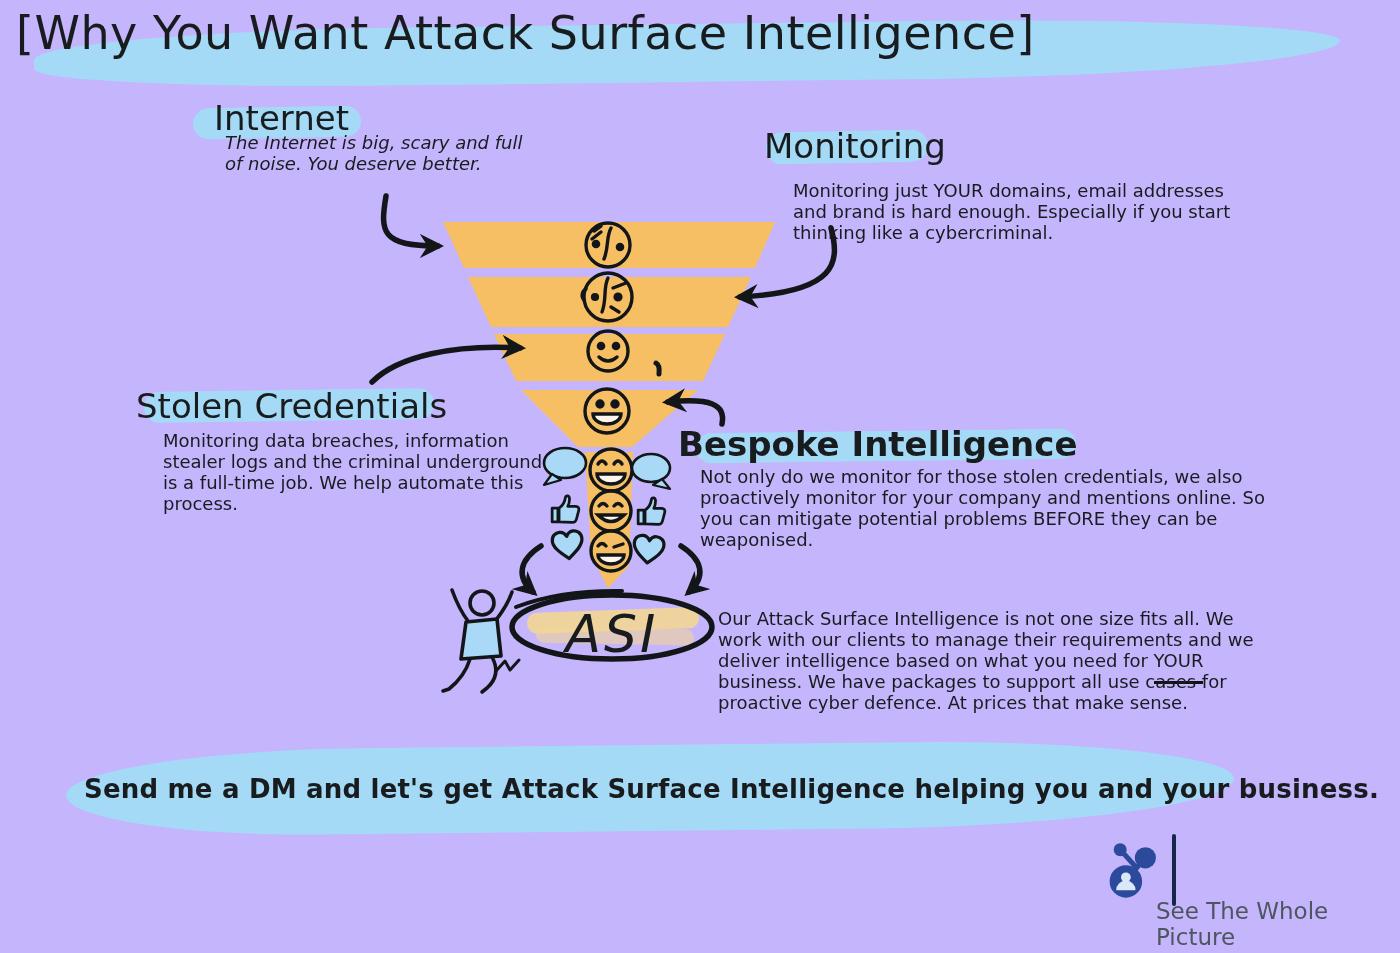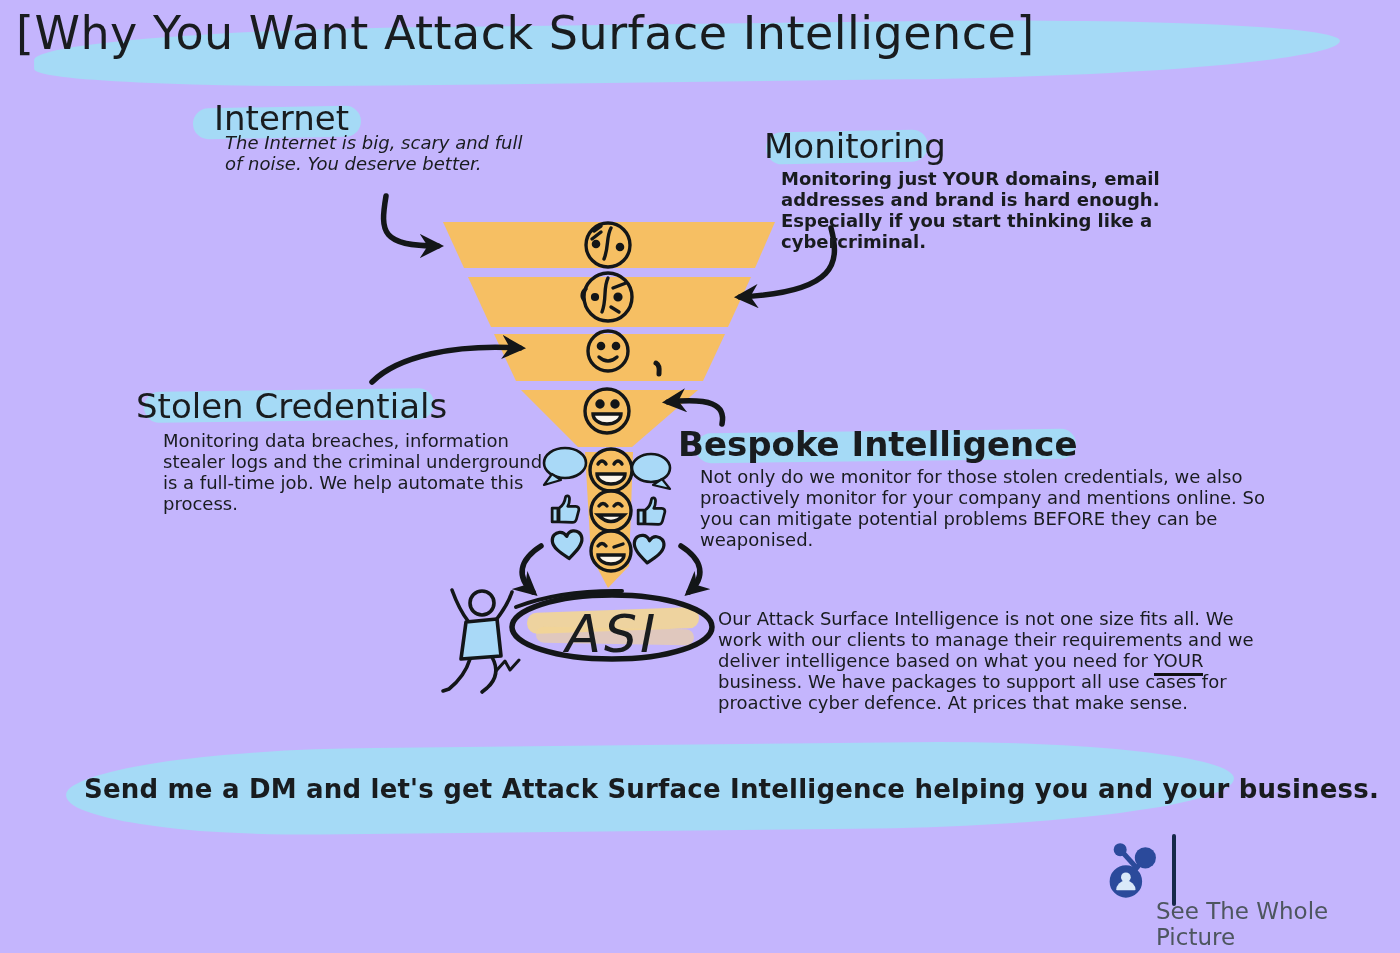--- a/index.html
+++ b/index.html
@@ -15,21 +15,21 @@
     font-size:46px;font-weight:500;letter-spacing:.5px;white-space:nowrap;
   }
   .title-hl{
     position:absolute;left:34px;top:24px;width:1306px;height:58px;
     background:#a5daf6;border-radius:48% 52% 55% 45% / 80% 70% 95% 60%;
     transform:rotate(-.7deg);
   }
   .sec-head{position:absolute;font-size:34px;font-weight:500;white-space:nowrap;}
   .sec-body{position:absolute;font-size:18px;line-height:1.17;}
   .asi-para{position:absolute;left:718px;top:590px;width:558px;font-size:18px;line-height:1.17;}
-  .asi-para .u{border-bottom:3px solid #111;padding-bottom:2px;}
+  .asi-para .u{border-bottom:3px solid #111;padding-bottom:10px;}
   .asi-label{
     position:absolute;left:552px;top:604px;width:120px;text-align:center;
     font-size:52px;font-weight:500;letter-spacing:3px;font-style:italic;
   }
   .cta-hl{
     position:absolute;left:66px;top:745px;width:1168px;height:86px;
     background:#a5daf6;border-radius:49% 51% 60% 40% / 95% 85% 100% 90%;
     transform:rotate(-.6deg);
   }
   .cta{
@@ -165,21 +165,21 @@
     </g>
   </svg>
 
   <div>
     <h2 class="sec-head" style="left: 198px; top: 98px; position: absolute; margin-left: 16px;">Internet</h2>
     <p class="sec-body" style="left: 213px; top: 120px; width: 310px; margin: 12px; position: absolute; font-style: italic;">The Internet is big, scary and full of noise. You deserve better.</p>
   </div>
 
   <div>
     <h2 class="sec-head" style="left: 764px; top: 126px; position: absolute;">Monitoring</h2>
-    <p class="sec-body" style="left: 781px; top: 168px; width: 468px; margin: 0px; position: absolute; font-weight: bold;">Monitoring just YOUR domains, email addresses and brand is hard enough. Especially if you start thinking like a cybercriminal.</p>
+    <p class="sec-body" style="left: 781px; top: 168px; width: 468px; margin: 12px; position: absolute;">Monitoring just YOUR domains, email addresses and brand is hard enough. Especially if you start thinking like a cybercriminal.</p>
   </div>
 
   <div>
     <h2 class="sec-head" style="left: 136px; top: 386px; position: absolute;">Stolen Credentials</h2>
     <p class="sec-body" style="left: 163px; top: 430px; width: 380px; margin: 0px; position: absolute;">Monitoring data breaches, information stealer logs and the criminal underground is a full-time job. We help automate this process.</p>
   </div>
 
   <div>
     <h2 class="sec-head" style="left: 678px; top: 424px; position: absolute; font-weight: bold;">Bespoke Intelligence</h2>
     <p class="sec-body" style="left: 700px; top: 466px; width: 566px; margin: 0px; position: absolute;">Not only do we monitor for those stolen credentials, we also proactively monitor for your company and mentions online. So you can mitigate potential problems BEFORE they can be weaponised.</p>

